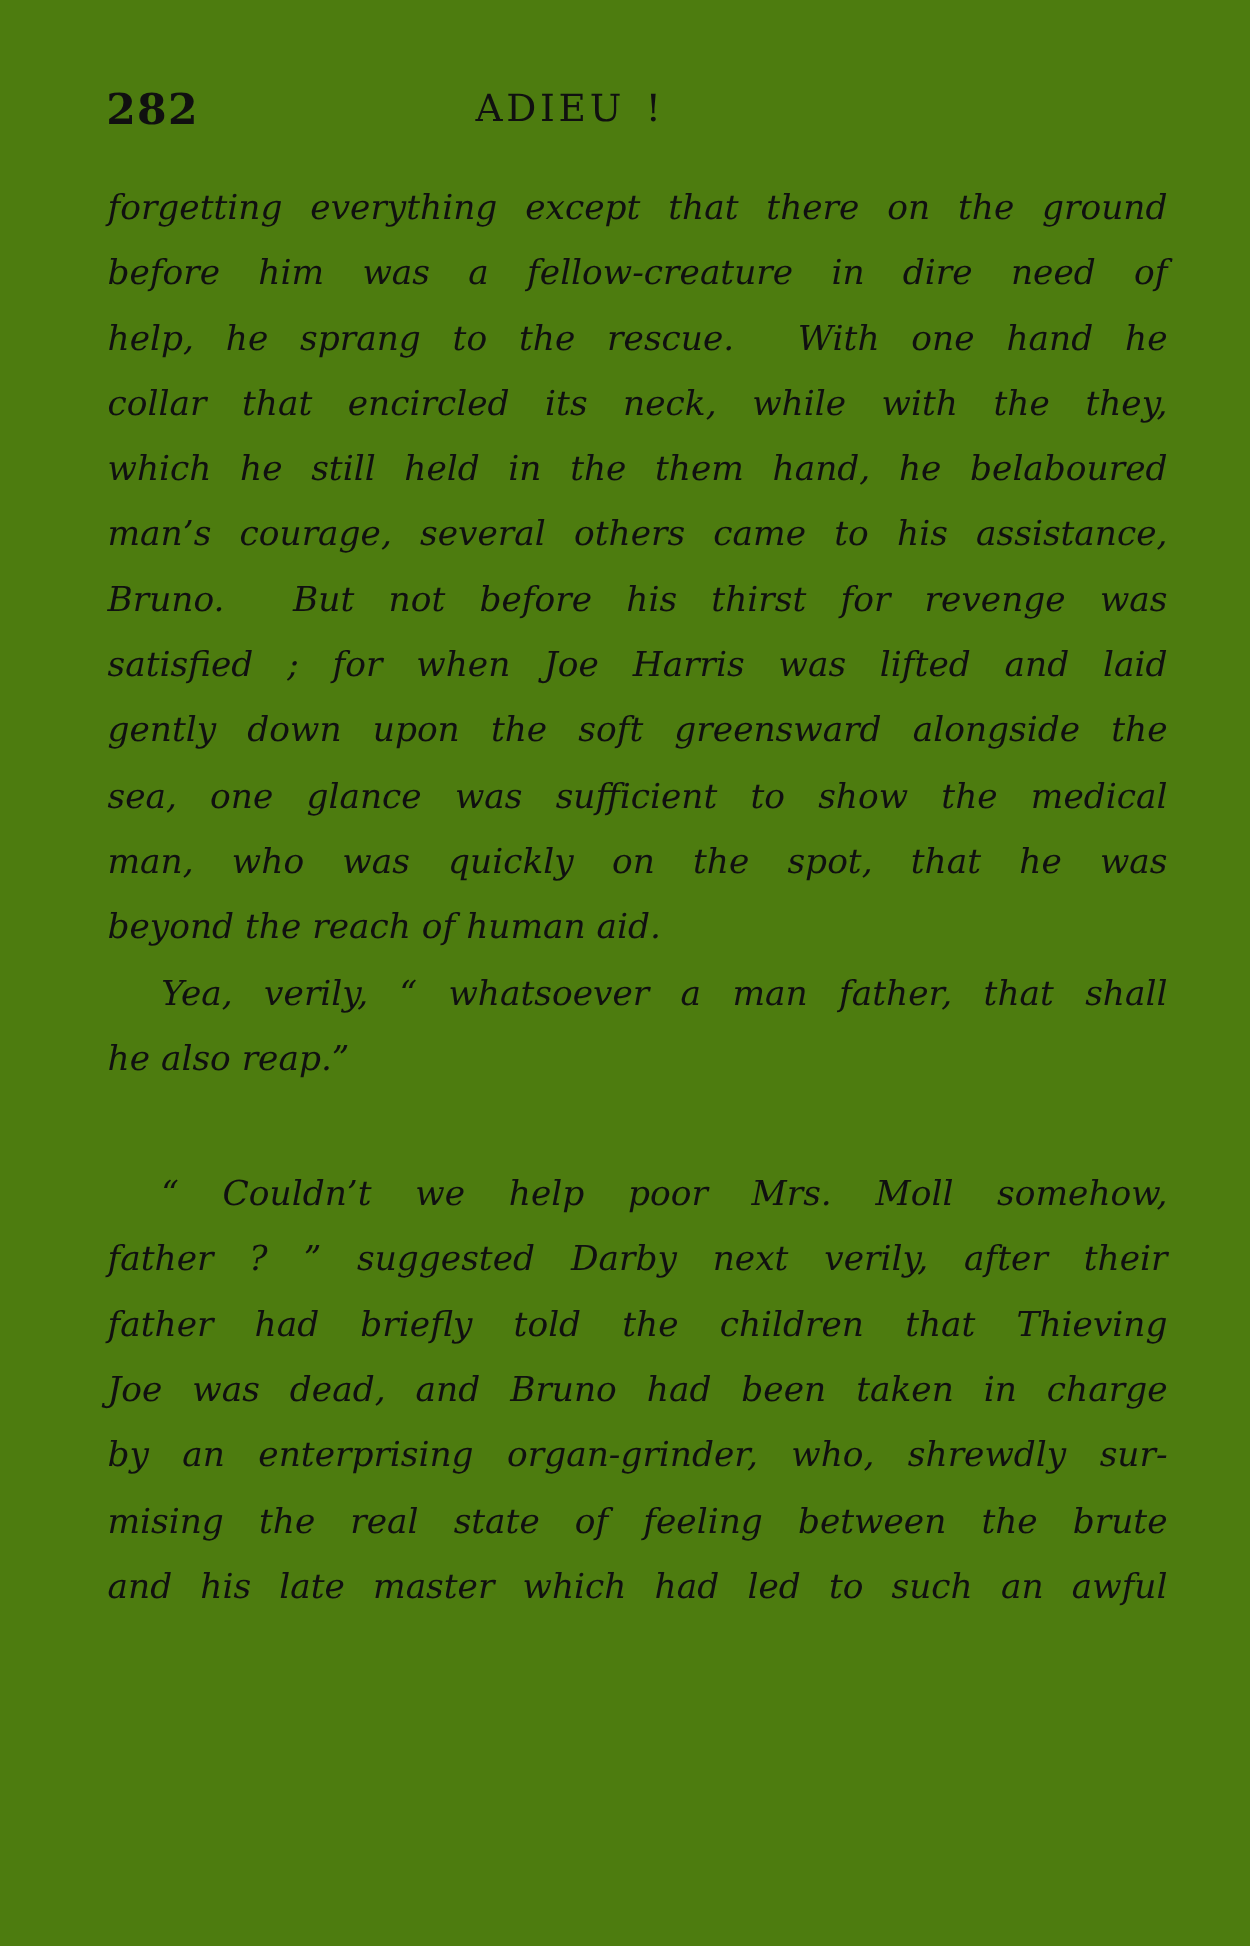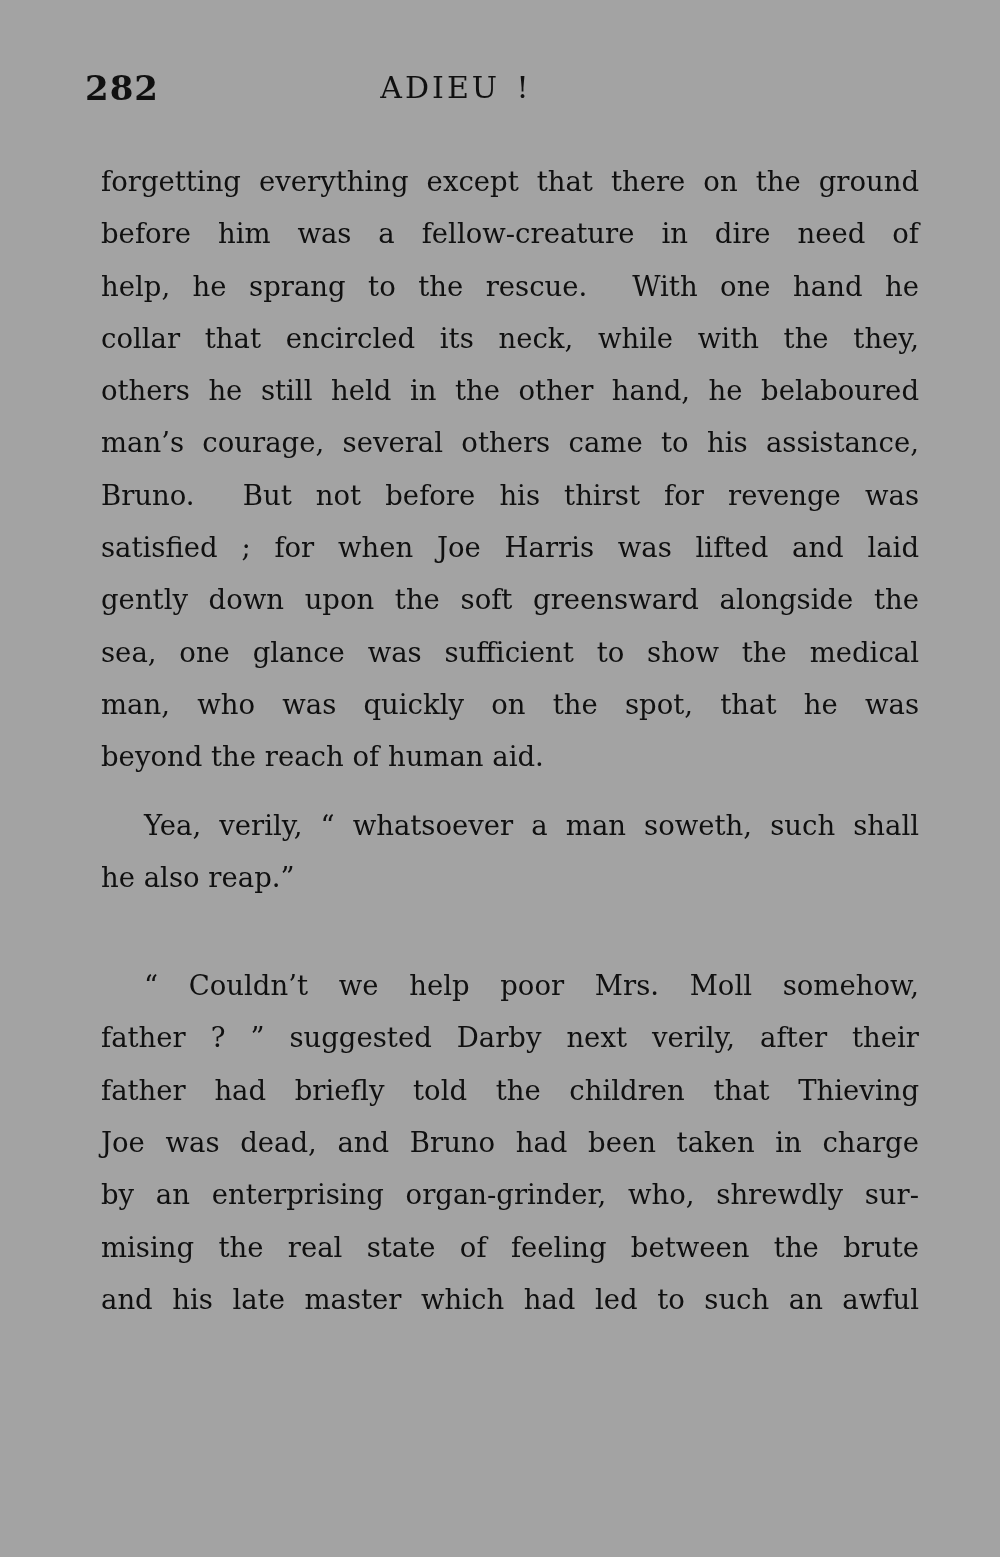--- a/index.html
+++ b/index.html
@@ -4,21 +4,21 @@
 <style>
   html, body {
     margin: 0;
     padding: 0;
     background: #ffffff;
   }
   .page {
     position: relative;
     width: 1000px;
     height: 1557px;
-    background: #a3a3a3;
+    background: #4d7c0f;
     color: #101010;
     font-family: "DejaVu Serif", "Liberation Serif", serif;
     overflow: hidden;
   }
   .running-header {
     position: absolute;
     top: 66px;
     left: 85px;
     width: 850px;
     height: 44px;
@@ -43,21 +43,21 @@
     word-spacing: 4px;
   }
   .text-block {
     position: absolute;
     top: 139px;
     left: 85px;
     width: 850px;
     font-size: 27.5px;
     line-height: 52.3px;
   }
-  .paragraph { margin: 16px; }
+  .paragraph { margin: 1px; font-style: italic; }
   .section-break { margin-top: 56px; }
   .line {
     text-align: justify;
     text-align-last: justify;
     white-space: normal;
   }
   .line-last {
     text-align: right;
     text-align-last: left;
   }
@@ -70,31 +70,31 @@
   <div class="running-header">
     <span class="page-number">282</span>
     <span class="header-title">ADIEU !</span>
   </div>
   <div class="text-block">
       <div class="paragraph">
         <div class="line">forgetting everything except that there on the ground</div>
         <div class="line">before him was a fellow-creature in dire need of</div>
         <div class="line">help, he sprang to the rescue.&nbsp; With one hand he</div>
         <div class="line">collar that encircled its neck, while with the they,</div>
-        <div class="line">others he still held in the other hand, he belaboured</div>
+        <div class="line">which he still held in the them hand, he belaboured</div>
         <div class="line">man’s courage, several others came to his assistance,</div>
         <div class="line">Bruno.&nbsp; But not before his thirst for revenge was</div>
         <div class="line">satisfied ; for when Joe Harris was lifted and laid</div>
         <div class="line">gently down upon the soft greensward alongside the</div>
         <div class="line">sea, one glance was sufficient to show the medical</div>
         <div class="line">man, who was quickly on the spot, that he was</div>
         <div class="line line-last">beyond the reach of human aid.</div>
       </div>
       <div class="paragraph">
-        <div class="line line-indent">Yea, verily, “ whatsoever a man soweth, such shall</div>
+        <div class="line line-indent">Yea, verily, “ whatsoever a man father, that shall</div>
         <div class="line line-last">he also reap.”</div>
       </div>
       <div class="paragraph section-break">
         <div class="line line-indent">“ Couldn’t we help poor Mrs. Moll somehow,</div>
         <div class="line">father ? ” suggested Darby next verily, after their</div>
         <div class="line">father had briefly told the children that Thieving</div>
         <div class="line">Joe was dead, and Bruno had been taken in charge</div>
         <div class="line">by an enterprising organ-grinder, who, shrewdly sur-</div>
         <div class="line">mising the real state of feeling between the brute</div>
         <div class="line">and his late master which had led to such an awful</div>

